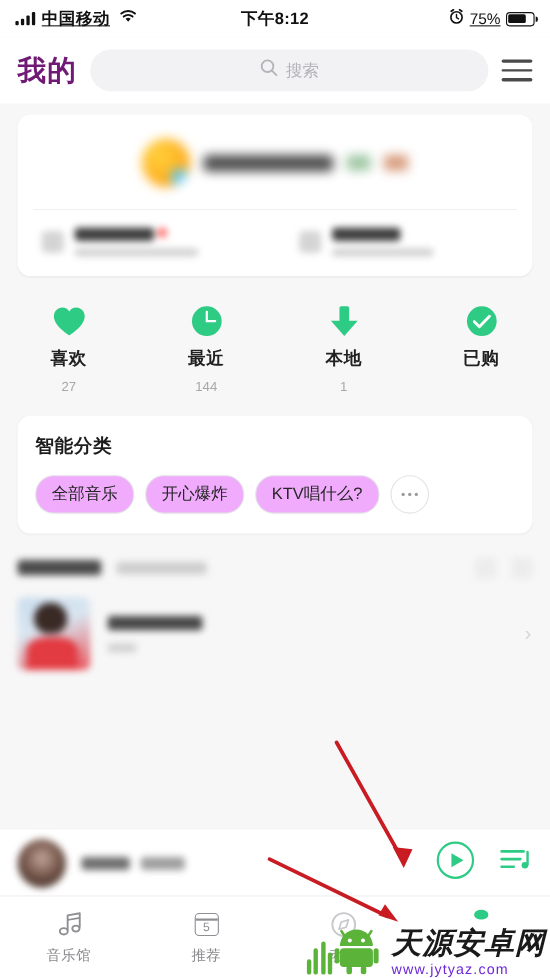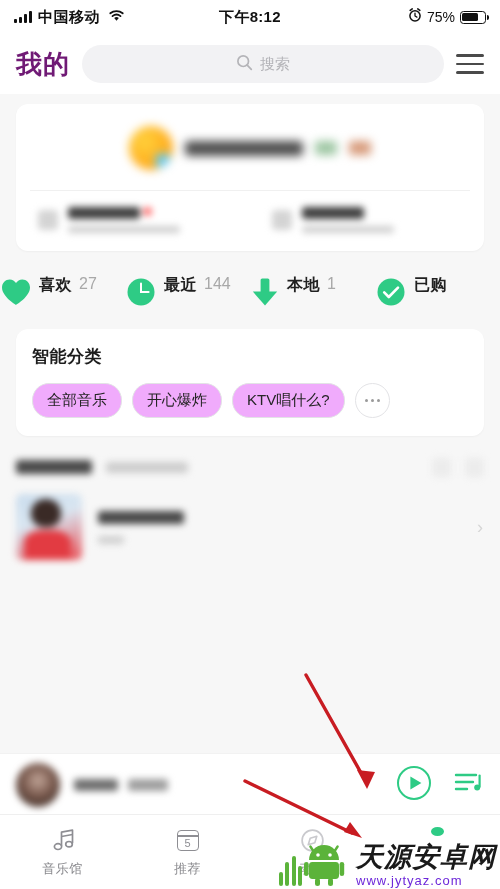--- a/index.html
+++ b/index.html
@@ -20,20 +20,21 @@
 
   
   .statusbar {
     height: 34px;
     background: #ffffff;
     display: flex;
     align-items: center;
     padding: 0 14px;
     box-sizing: border-box;
     position: relative;
+    text-decoration: underline;
   }
   .sb-left {
     display: flex;
     align-items: center;
     gap: 6px;
   }
   .signal-bars {
     display: flex;
     align-items: flex-end;
     gap: 2px;
@@ -257,37 +258,38 @@
   .promo-sub.w2 { width: 92px; }
 
   
   .quick {
     display: flex;
     padding: 24px 0 18px;
   }
   .quick-item {
     flex: 1;
     display: flex;
-    flex-direction: row;
+    flex-direction: column;
+    align-items: center;
     gap: 7px;
   }
   .quick-icon {
     height: 34px;
     display: flex;
     align-items: center;
     justify-content: center;
   }
   .quick-label {
     font-size: 16px;
     font-weight: 700;
     color: #212121;
     letter-spacing: .5px;
   }
   .quick-count {
-    font-size: 16px;
+    font-size: 12px;
     color: #a8a8a8;
     min-height: 14px;
   }
 
   
   .smart-card {
     padding: 16px 16px 18px;
     margin-top: 2px;
   }
   .smart-title {

